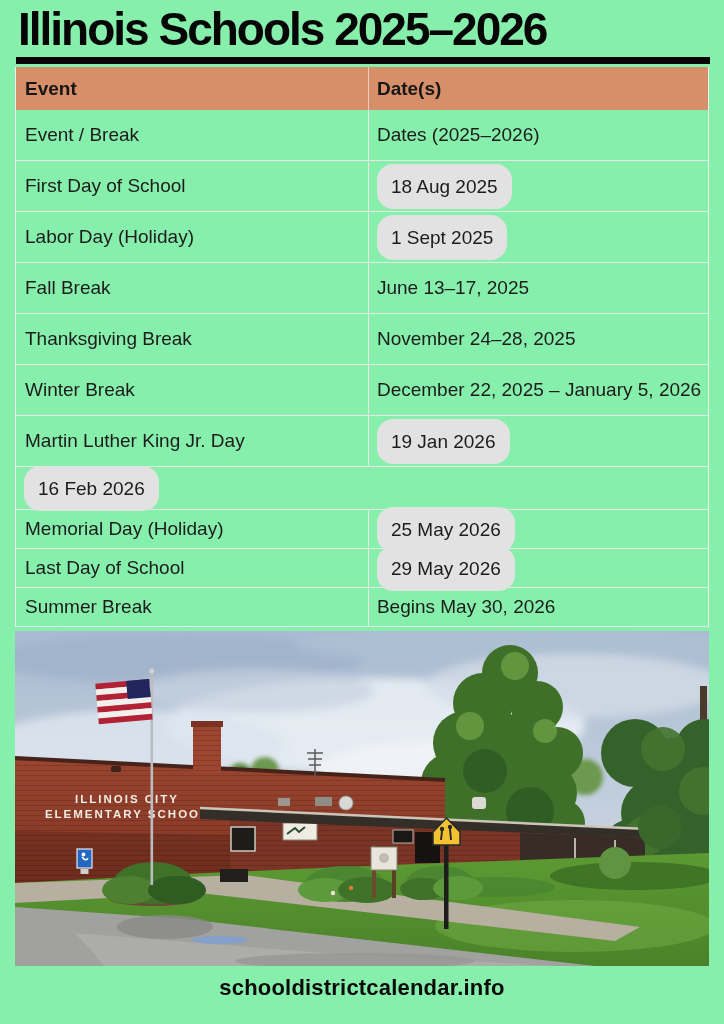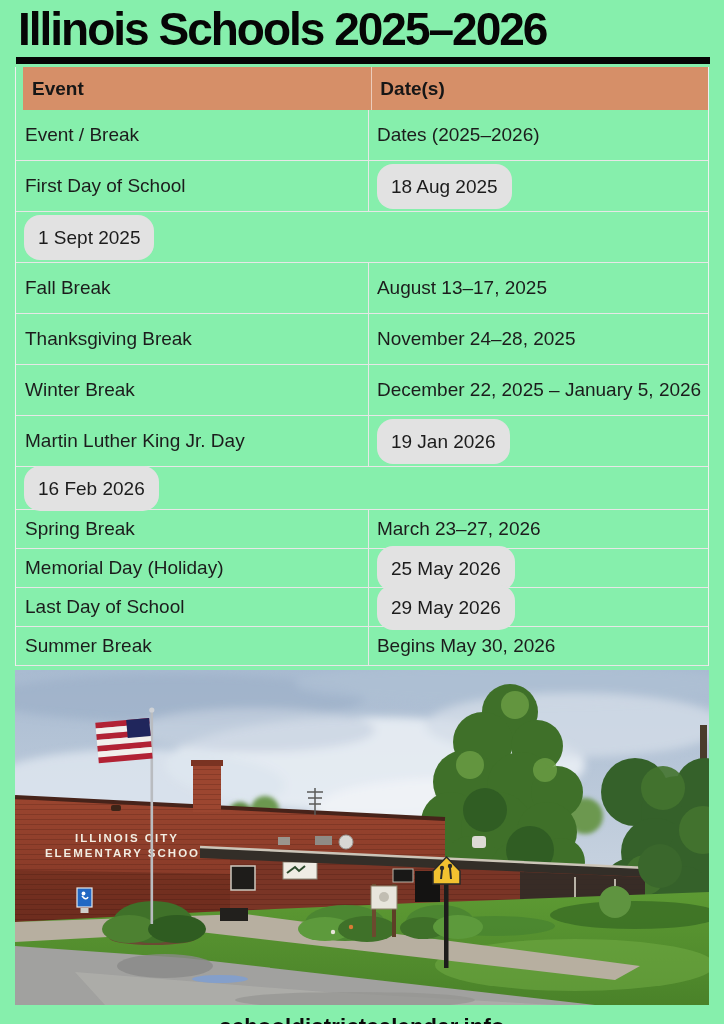--- a/index.html
+++ b/index.html
@@ -38,46 +38,47 @@
   }
 </style>
 </head>
 <body>
 
 <div class="page">
 
   <h1 class="title">Illinois Schools 2025–2026</h1>
 
   <div class="cal">
-    <div class="thead" style="background:#D68F68;margin-left:7px;">
+    <div class="thead" style="background:#D68F68;">
       <div class="th th-event">Event</div>
       <div class="th th-date">Date(s)</div>
     </div>
     <div class="tbody">
       <div class="row">
         <div class="cell cell-event">Event / Break</div>
         <div class="cell cell-date">
             <span>Dates (2025–2026)</span>
           </div>
       </div>
       <div class="row">
         <div class="cell cell-event">First Day of School</div>
         <div class="cell cell-date">
             <span class="pill">18 Aug 2025</span>
           </div>
       </div>
       <div class="row">
+        <div class="cell cell-event">Labor Day (Holiday)</div>
         <div class="cell cell-date">
             <span class="pill">1 Sept 2025</span>
           </div>
       </div>
       <div class="row">
         <div class="cell cell-event">Fall Break</div>
         <div class="cell cell-date">
-            <span>August 13–17, 2025</span>
+            <span>June 13–17, 2025</span>
           </div>
       </div>
       <div class="row">
         <div class="cell cell-event">Thanksgiving Break</div>
         <div class="cell cell-date">
             <span>November 24–28, 2025</span>
           </div>
       </div>
       <div class="row">
         <div class="cell cell-event">Winter Break</div>
@@ -87,26 +88,20 @@
       </div>
       <div class="row">
         <div class="cell cell-event">Martin Luther King Jr. Day</div>
         <div class="cell cell-date">
             <span class="pill">19 Jan 2026</span>
           </div>
       </div>
       <div class="row">
         <div class="cell cell-date">
             <span class="pill">16 Feb 2026</span>
-          </div>
-      </div>
-      <div class="row">
-        <div class="cell cell-event">Spring Break</div>
-        <div class="cell cell-date">
-            <span>March 23–27, 2026</span>
           </div>
       </div>
       <div class="row">
         <div class="cell cell-event">Memorial Day (Holiday)</div>
         <div class="cell cell-date">
             <span class="pill">25 May 2026</span>
           </div>
       </div>
       <div class="row">
         <div class="cell cell-event">Last Day of School</div>

